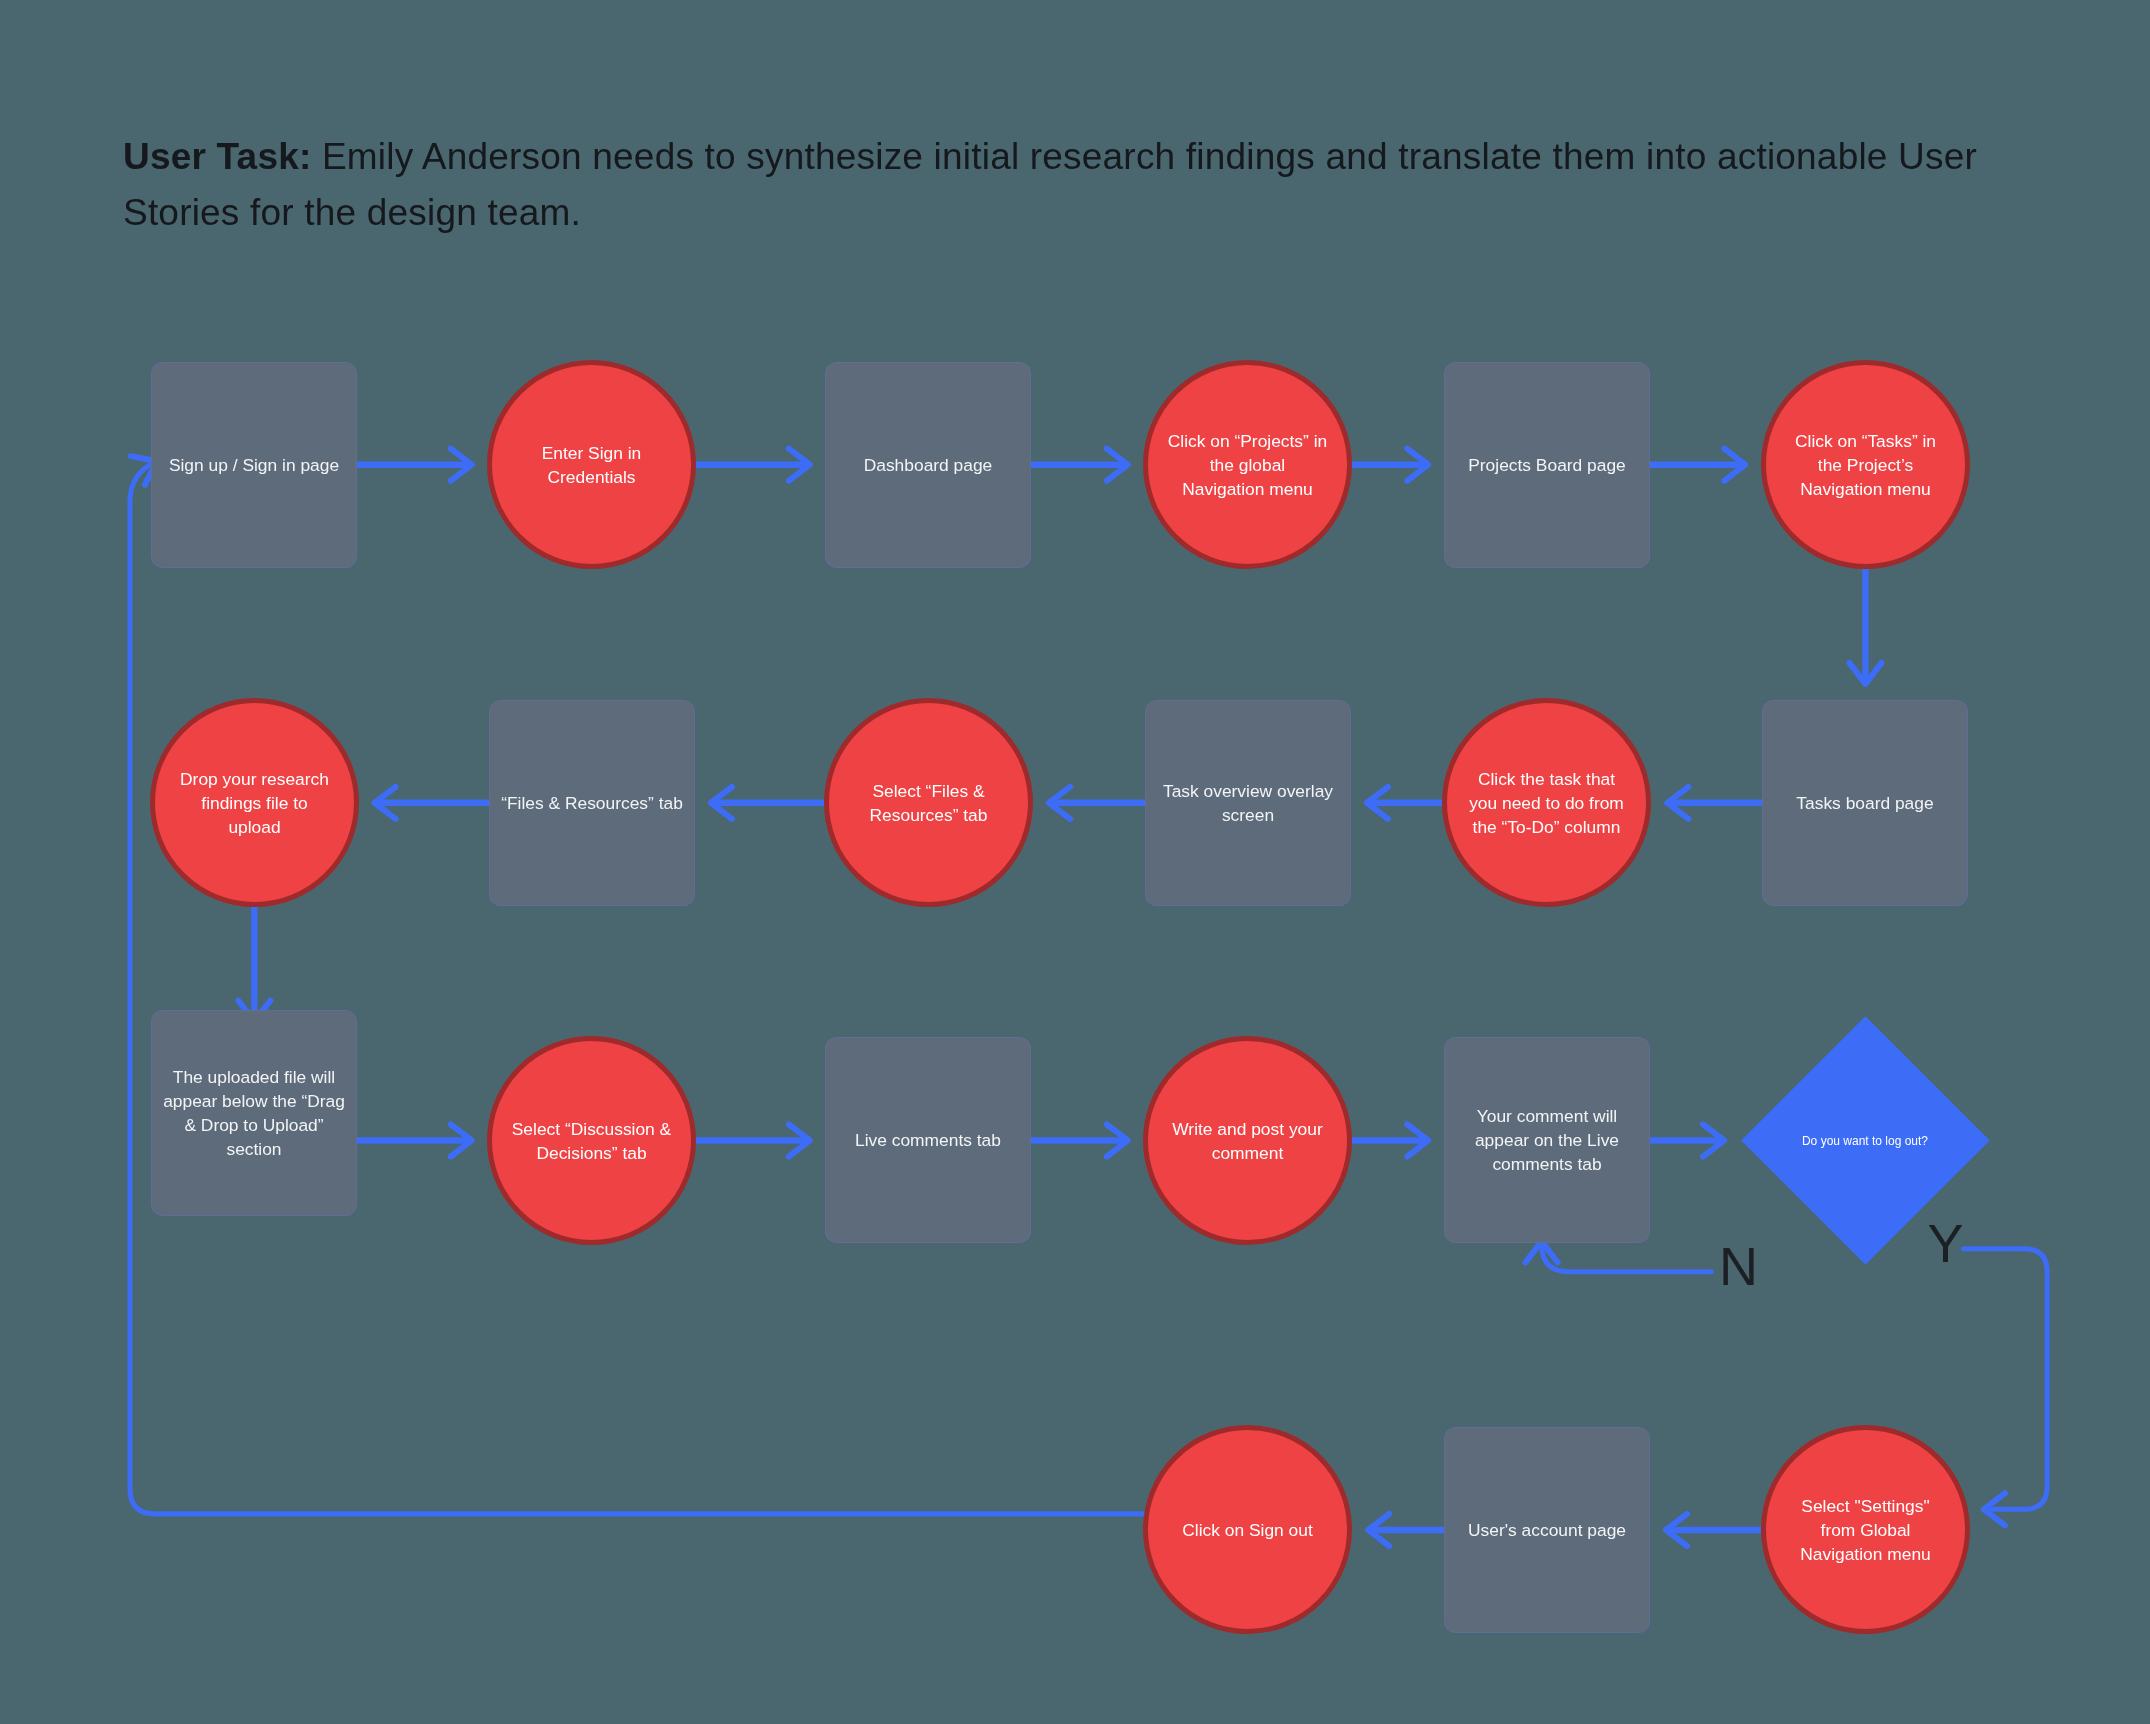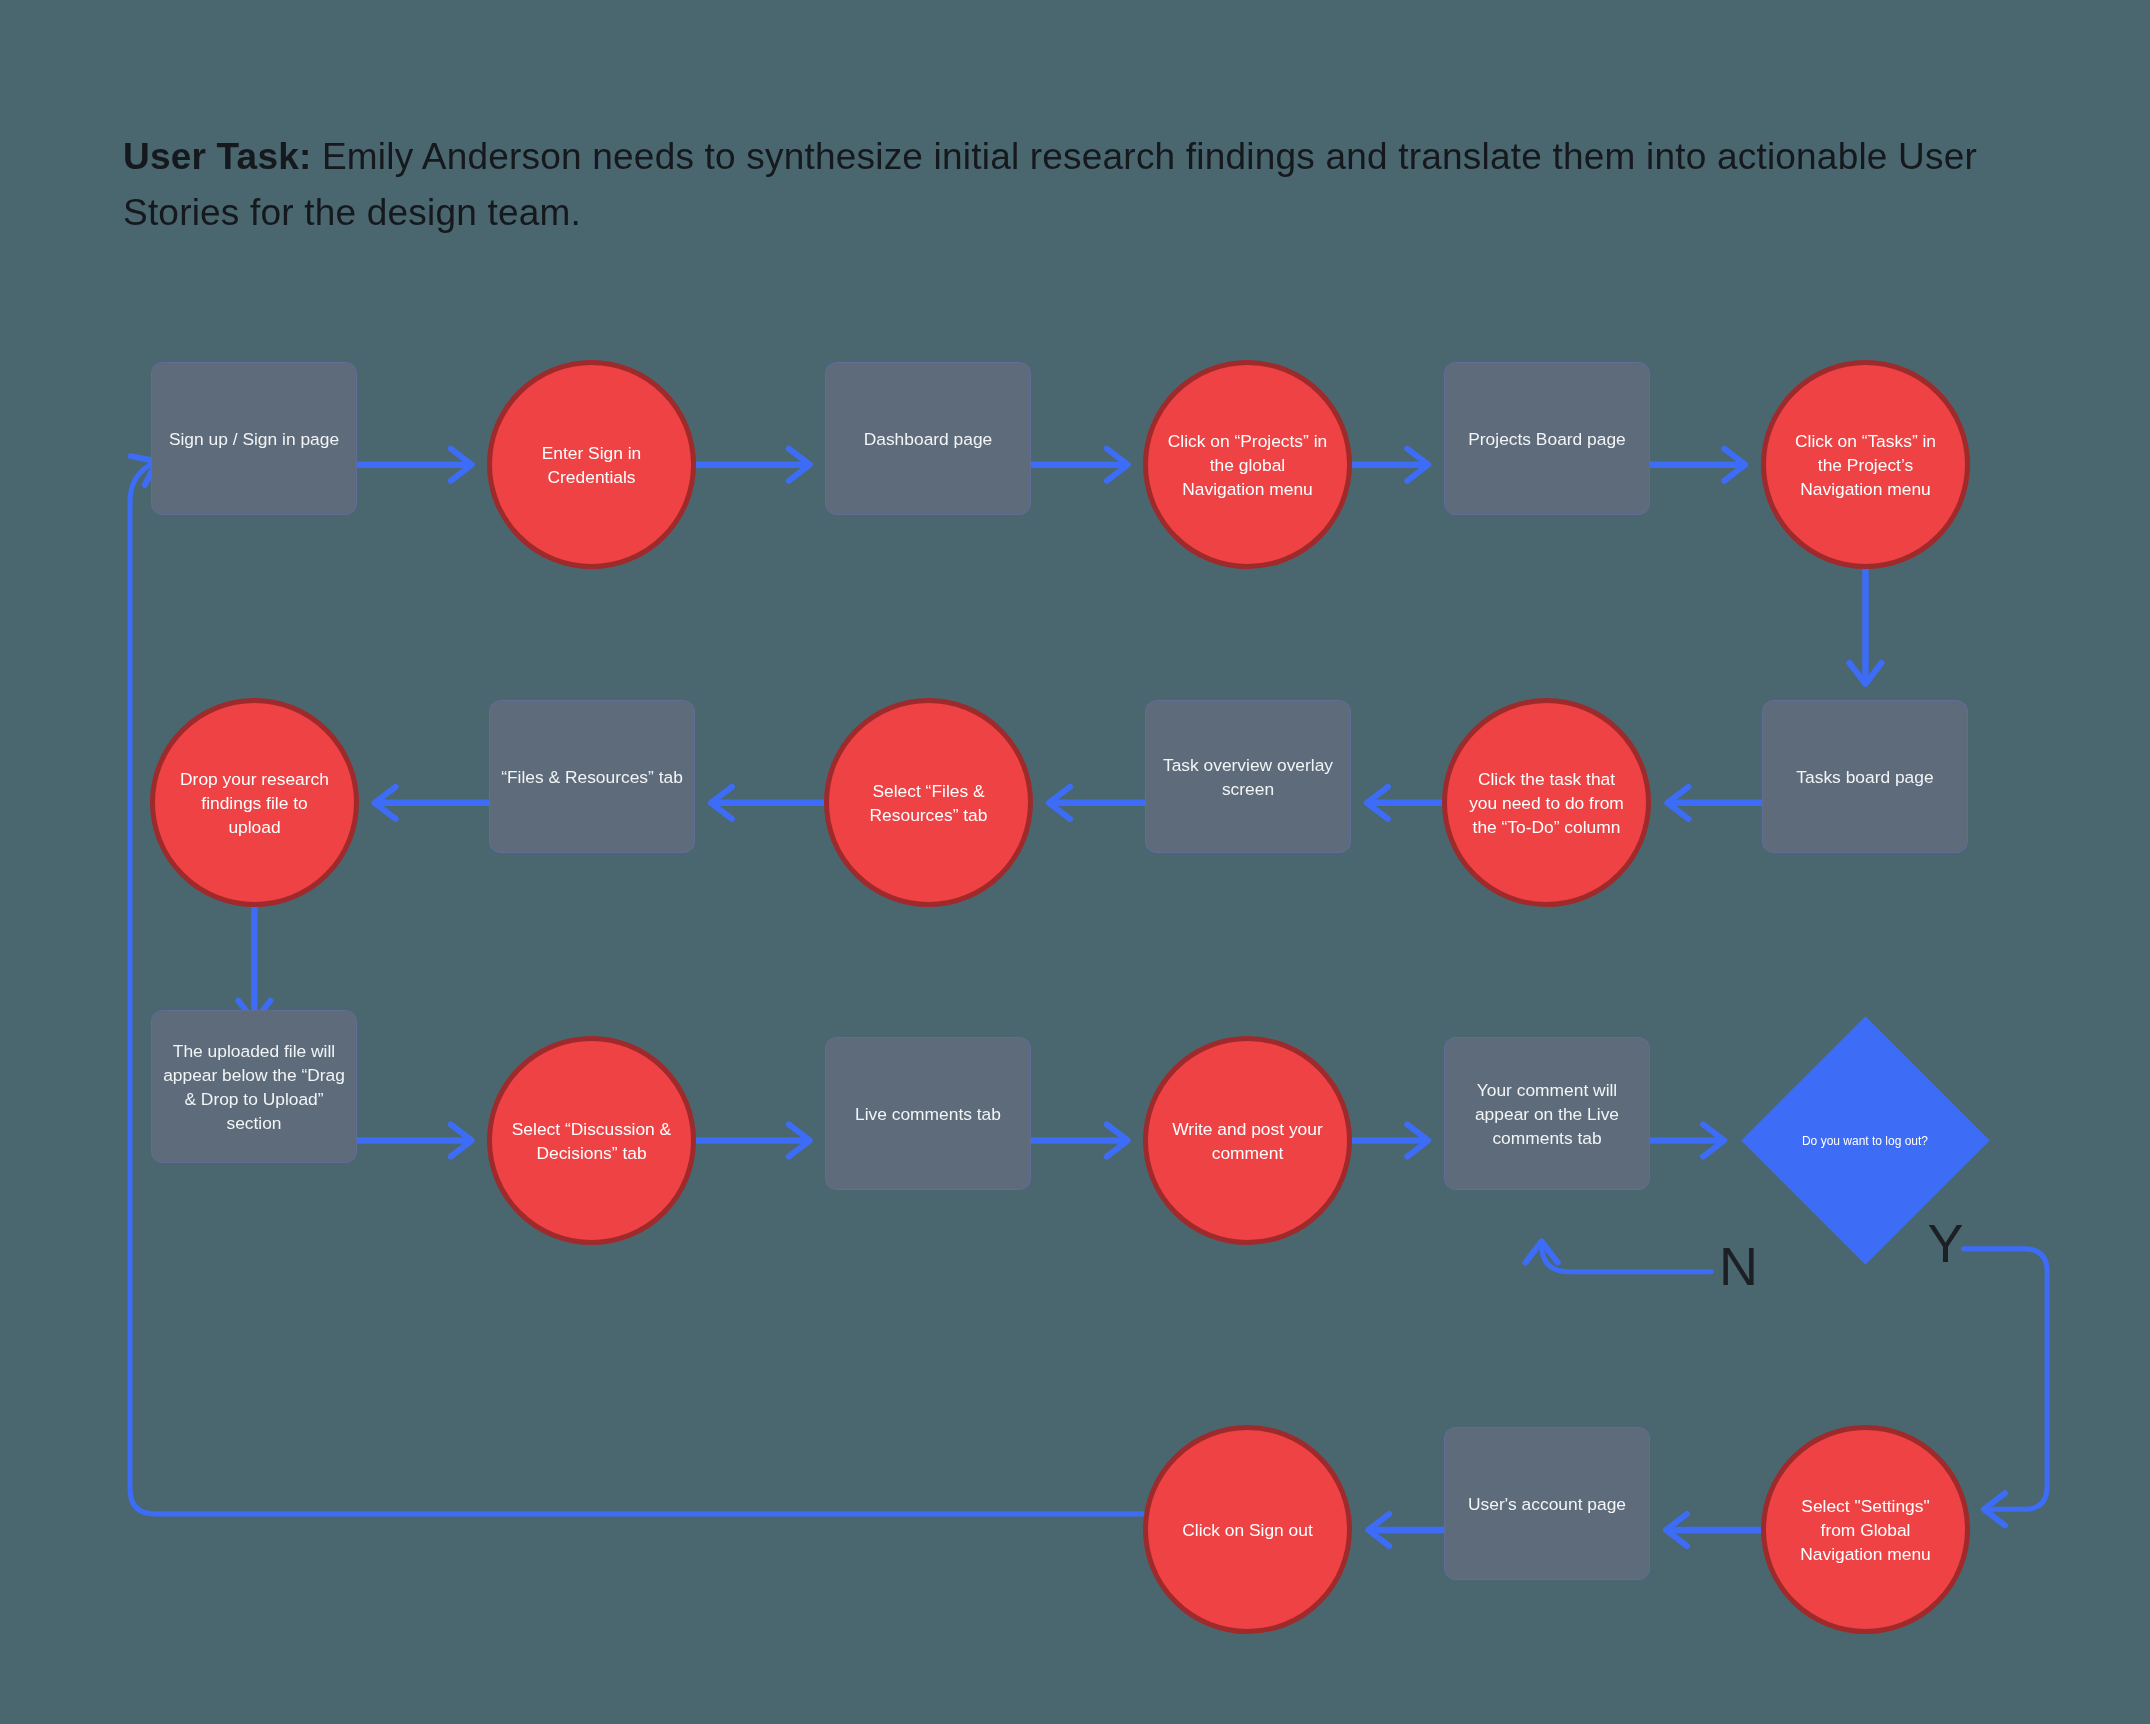--- a/index.html
+++ b/index.html
@@ -50,21 +50,21 @@
     position:absolute;
     display:flex;
     align-items:center;
     justify-content:center;
     text-align:center;
     color:var(--node-text);
     font-size:17.4px;
     line-height:24px;
   }
   .page{
-    width:206px;height:153px;
+    width:206px;height:206px;
     background:var(--page-fill);
     border:0.9px solid var(--page-border);
     border-radius:12px;
     padding:0 10px;
     color:#f2f4f6;
   }
   .action{
     width:209px;height:209px;
     background:var(--action-fill);
     border:5.5px solid var(--action-border);

